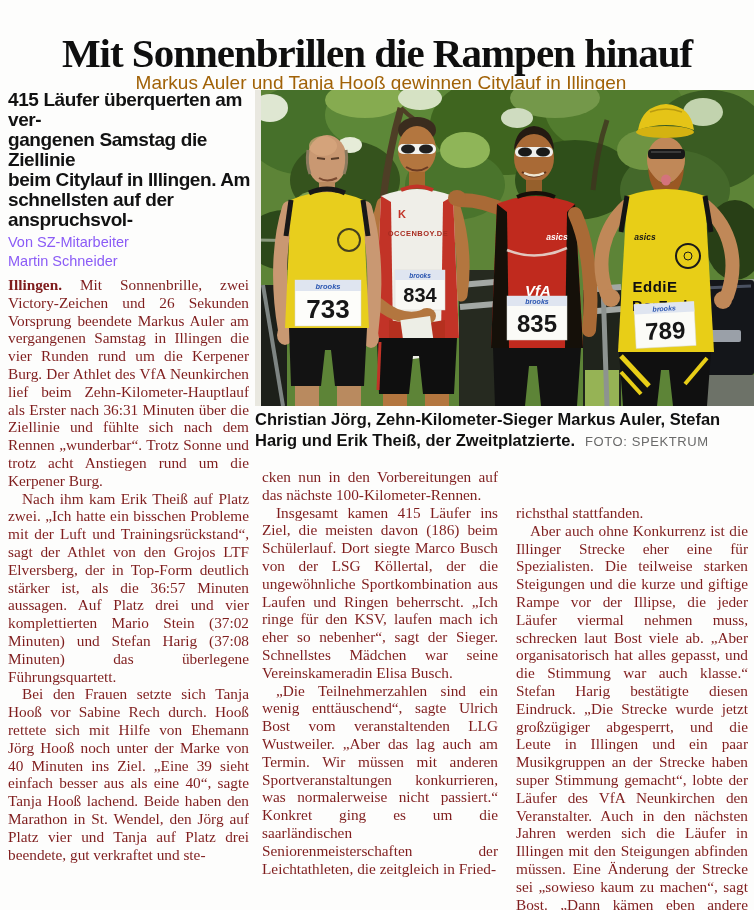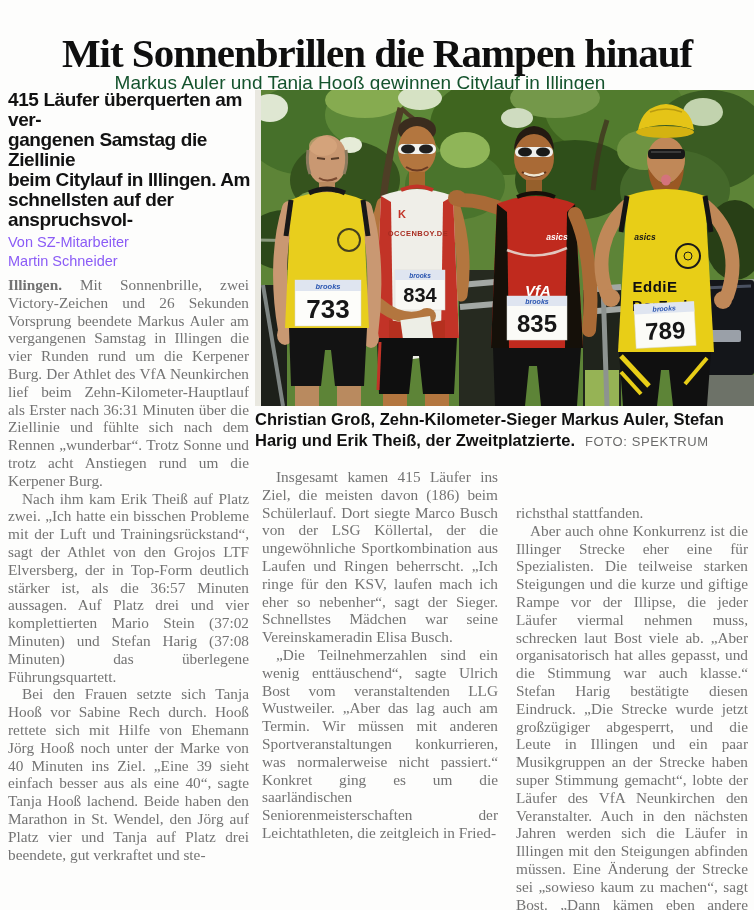--- a/index.html
+++ b/index.html
@@ -11,34 +11,35 @@
   }
   .abs{position:absolute;}
   .headline{
     top:4px;left:0;width:754px;text-align:center;
     font-family:"Liberation Serif",serif;font-weight:700;font-size:41px;
     line-height:1.1;letter-spacing:-1px;color:#0f0f0f;
   }
   .subhead{
     top:56px;left:0;width:720px;text-align:center;
     font-family:"Liberation Sans",sans-serif;font-weight:400;font-size:19px;
-    color:#14532d;
+    color:#a16207;
+    padding-left:21px;
   }
   .lead{
     top:90px;left:8px;width:245px;height:142px;overflow:hidden;
     font-family:"Liberation Sans",sans-serif;font-weight:700;font-size:19px;
     line-height:20px;letter-spacing:-0.4px;color:#121212;
   }
   .byline{
     top:233px;left:8px;width:240px;
     font-family:"Liberation Sans",sans-serif;font-size:14.5px;line-height:19px;color:#8b5cf6;
   }
   .bodycol{
     font-family:"Liberation Serif",serif;font-size:15.3px;line-height:17.8px;
-    text-align:justify;color:#737373;overflow:hidden;
+    text-align:justify;color:#7f1d1d;overflow:hidden;
   }
   .bodycol p{margin:0;text-indent:14px;}
   .bodycol p.noindent{text-indent:0;}
   .col1{top:276px;left:8px;width:241px;height:630px;}
   .col2{top:468px;left:262px;width:236px;height:438px;}
   .col3{top:468px;left:516px;width:232px;height:438px;margin-top:36px;}
   .dateline{font-weight:700;}
   .photo{top:90px;left:255px;width:499px;height:316px;}
   .photo svg{display:block;}
   .caption{
@@ -63,20 +64,21 @@
 <div class="abs lead">415 Läufer überquerten am ver-<br>gangenen Samstag die Ziellinie<br>beim Citylauf in Illingen. Am<br>schnellsten auf der anspruchsvol-<br>len, mit giftigen Anstiegen verse-<br>henen Strecke waren Markus Au-<br>ler und Tanja Hooß.</div>
 <div class="abs byline">Von SZ-Mitarbeiter<br>Martin Schneider</div>
 
 <div class="abs bodycol col1">
   <p class="noindent"><span class="dateline">Illingen.</span> <span>Mit Sonnenbrille, zwei Victory-Zeichen und 26 Sekunden Vorsprung beendete Markus Auler am vergangenen Samstag in Illingen die vier Runden rund um die Kerpener Burg. Der Athlet des VfA Neunkirchen lief beim Zehn-Kilometer-Hauptlauf als Erster nach 36:31 Minuten über die Ziellinie und fühlte sich nach dem Rennen „wunderbar“. Trotz Sonne und trotz acht Anstiegen rund um die Kerpener Burg.</span></p>
   <p>Nach ihm kam Erik Theiß auf Platz zwei. „Ich hatte ein bisschen Probleme mit der Luft und Trainingsrückstand“, sagt der Athlet von den Grojos LTF Elversberg, der in Top-Form deutlich stärker ist, als die 36:57 Minuten aussagen. Auf Platz drei und vier komplettierten Mario Stein (37:02 Minuten) und Stefan Harig (37:08 Minuten) das überlegene Führungsquartett.</p>
   <p>Bei den Frauen setzte sich Tanja Hooß vor Sabine Rech durch. Hooß rettete sich mit Hilfe von Ehemann Jörg Hooß noch unter der Marke von 40 Minuten ins Ziel. „Eine 39 sieht einfach besser aus als eine 40“, sagte Tanja Hooß lachend. Beide haben den Marathon in St. Wendel, den Jörg auf Platz vier und Tanja auf Platz drei beendete, gut verkraftet und ste-</p>
 </div>
 
 <div class="abs bodycol col2">
+  <p class="noindent">cken nun in den Vorbereitungen auf das nächste 100-Kilometer-Rennen.</p>
   <p>Insgesamt kamen 415 Läufer ins Ziel, die meisten davon (186) beim Schülerlauf. Dort siegte Marco Busch von der LSG Köllertal, der die ungewöhnliche Sportkombination aus Laufen und Ringen beherrscht. „Ich ringe für den KSV, laufen mach ich eher so nebenher“, sagt der Sieger. Schnellstes Mädchen war seine Vereinskameradin Elisa Busch.</p>
   <p>„Die Teilnehmerzahlen sind ein wenig enttäuschend“, sagte Ulrich Bost vom veranstaltenden LLG Wustweiler. „Aber das lag auch am Termin. Wir müssen mit anderen Sportveranstaltungen konkurrieren, was normalerweise nicht passiert.“ Konkret ging es um die saarländischen Seniorenmeisterschaften der Leichtathleten, die zeitgleich in Fried-</p>
 </div>
 
 <div class="abs bodycol col3">
   <p class="noindent">richsthal stattfanden.</p>
   <p>Aber auch ohne Konkurrenz ist die Illinger Strecke eher eine für Spezialisten. Die teilweise starken Steigungen und die kurze und giftige Rampe vor der Illipse, die jeder Läufer viermal nehmen muss, schrecken laut Bost viele ab. „Aber organisatorisch hat alles gepasst, und die Stimmung war auch klasse.“ Stefan Harig bestätigte diesen Eindruck. „Die Strecke wurde jetzt großzügiger abgesperrt, und die Leute in Illingen und ein paar Musikgruppen an der Strecke haben super Stimmung gemacht“, lobte der Läufer des VfA Neunkirchen den Veranstalter. Auch in den nächsten Jahren werden sich die Läufer in Illingen mit den Steigungen abfinden müssen. Eine Änderung der Strecke sei „sowieso kaum zu machen“, sagt Bost. „Dann kämen eben andere Steigungen dazu.“</p>
 </div>
 
 <div class="abs photo">
@@ -253,14 +255,14 @@
     </g>
     <path d="M364,262 L456,262 L452,316 L418,316 L414,280 L406,280 L402,316 L368,316 Z" fill="#101010"></path>
     <path d="M366,266 L394,296" stroke="#e8ce17" stroke-width="5"></path>
     <path d="M366,282 L386,304" stroke="#e8ce17" stroke-width="4"></path>
     <path d="M452,268 L430,294" stroke="#e8ce17" stroke-width="4"></path>
   </g>
 </svg>
 </div>
 
 <div class="abs caption">
-  <span>Christian Groß, Zehn-Kilometer-Sieger Markus Auler, Stefan Harig und Erik Theiß, der Zweitplatzierte.</span><span class="credit">FOTO: SPEKTRUM</span>
+  <span>Christian Jörg, Zehn-Kilometer-Sieger Markus Auler, Stefan Harig und Erik Theiß, der Zweitplatzierte.</span><span class="credit">FOTO: SPEKTRUM</span>
 </div>
 
 </body></html>

